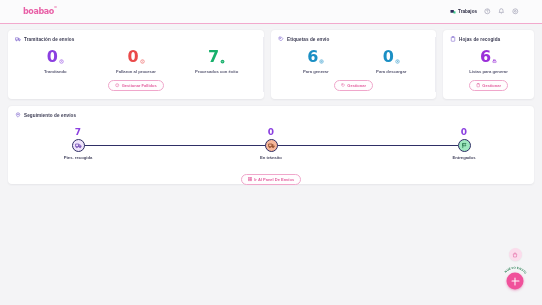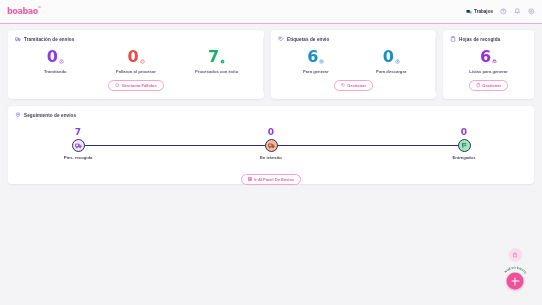--- a/index.html
+++ b/index.html
@@ -18,21 +18,21 @@
     position: relative;
   }
 
   
   .topbar {
     height: 24px;
     background: #fbfbfc;
     border-bottom: 1.6px solid #f2a9cd;
     display: flex;
     align-items: center;
-    padding: 0 7px;
+    padding: 0 23px;
     position: relative;
   }
 
   .logo {
     font-size: 8px;
     font-weight: bold;
     color: #e85fa6;
     letter-spacing: -0.4px;
     position: relative;
     font-family: "DejaVu Sans", sans-serif;

